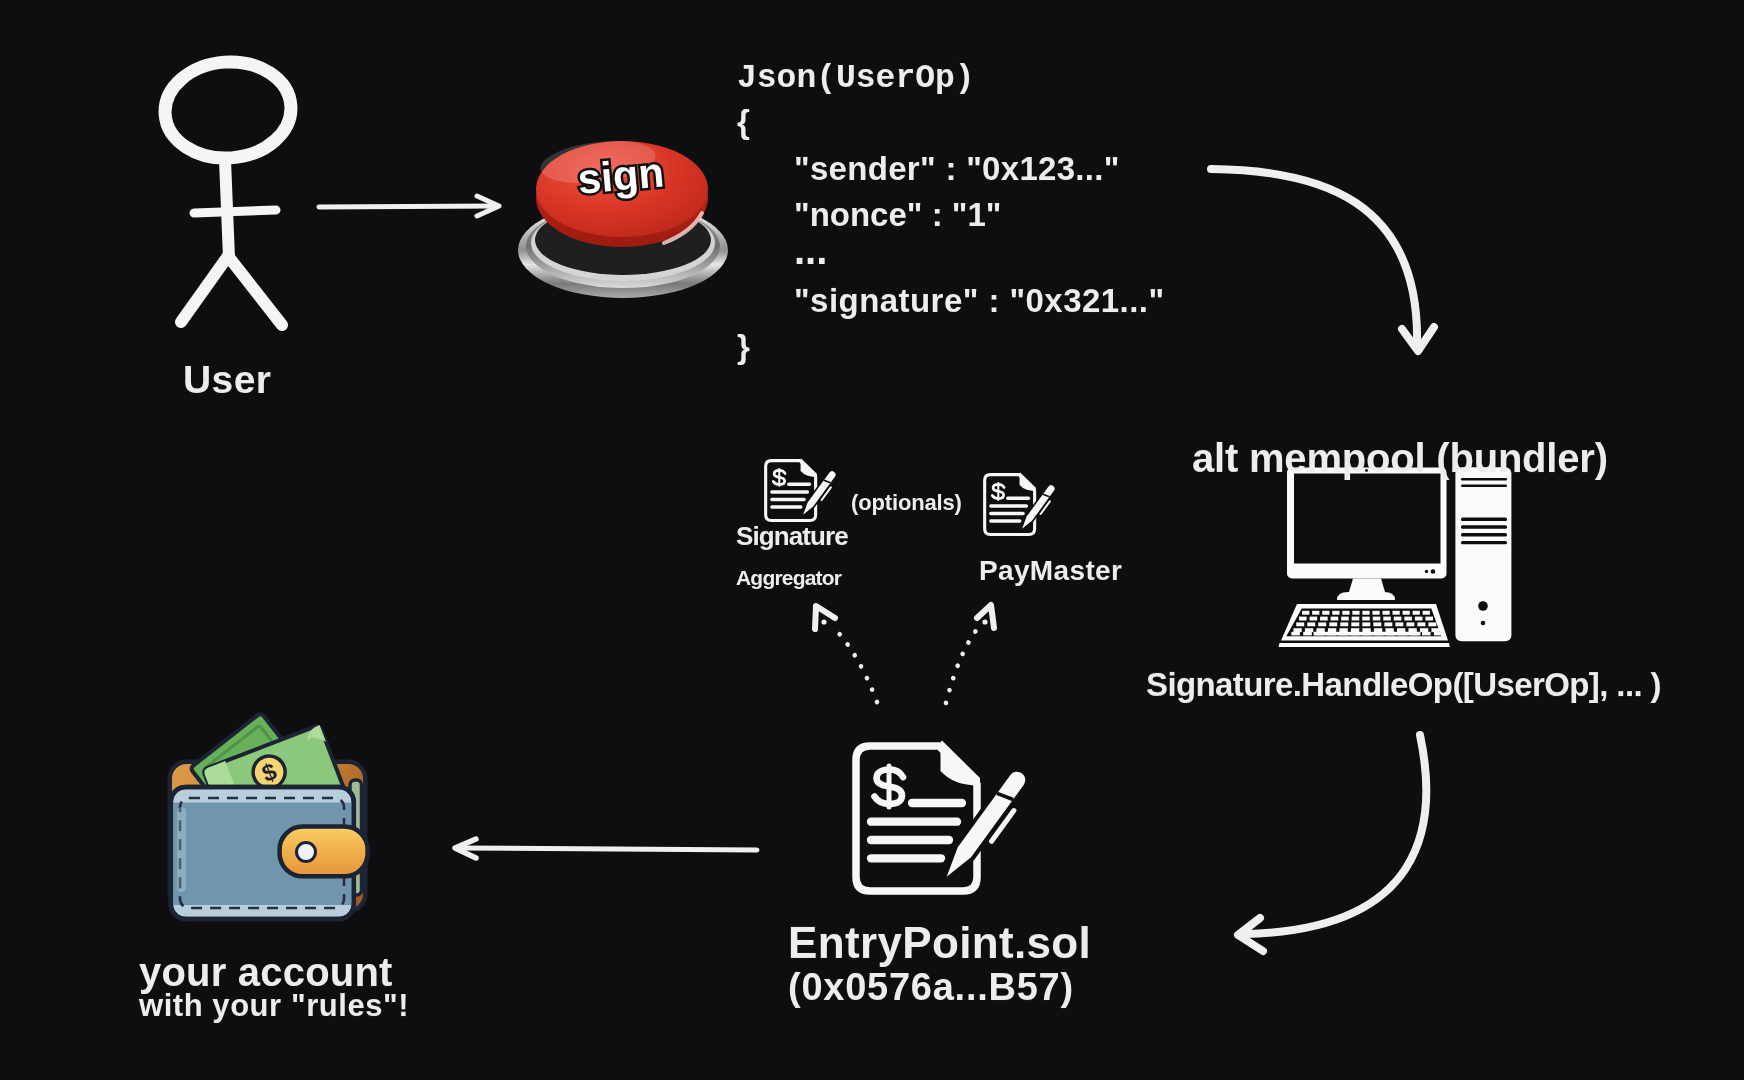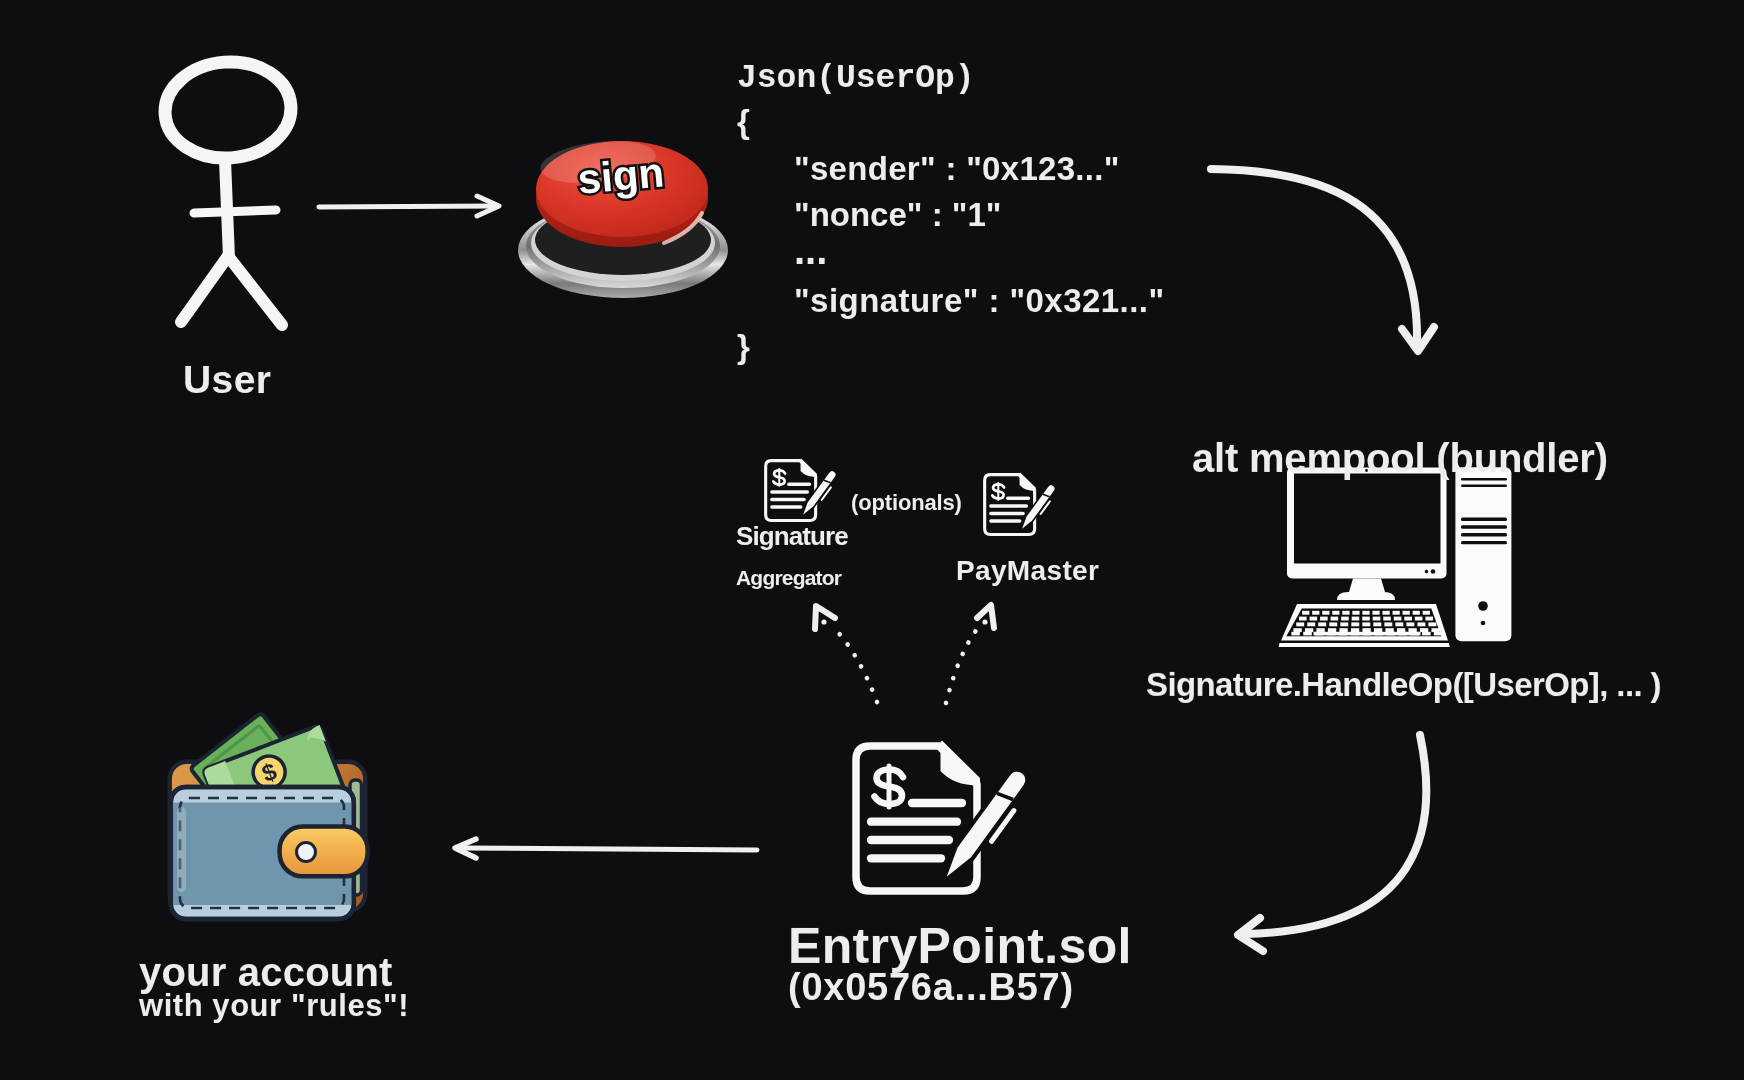--- a/index.html
+++ b/index.html
@@ -206,19 +206,19 @@
 <div class="t" style="left:794px;top:228px;font-size:40px;">...</div>
 <div class="t" style="left:794px;top:283px;font-size:33px;letter-spacing:0.45px;">"signature" : "0x321..."</div>
 <div class="t" style="left:737px;top:329px;font-size:33px;">}</div>
 
 <div class="t" style="left:1192px;top:400px;font-size:40px;letter-spacing:-0.2px;margin-top:36px;">alt mempool (bundler)</div>
 <div class="t" style="left:1146px;top:667px;font-size:33px;letter-spacing:-0.6px;">Signature.HandleOp([UserOp], ... )</div>
 
 <div class="t" style="left:851px;top:491px;font-size:22px;letter-spacing:-0.15px;">(optionals)</div>
 <div class="t" style="left:736px;top:522px;font-size:26px;letter-spacing:-0.9px;">Signature</div>
 <div class="t" style="left:736px;top:566px;font-size:21px;letter-spacing:-0.8px;">Aggregator</div>
-<div class="t" style="left:956px;top:556px;font-size:28px;letter-spacing:0.35px;">PayMaster</div>
-
-<div class="t" style="left:788px;top:919px;font-size:50px;letter-spacing:0.35px;">EntryPoint.sol</div>
+<div class="t" style="left:979px;top:556px;font-size:28px;letter-spacing:0.35px;">PayMaster</div>
+
+<div class="t" style="left:788px;top:919px;font-size:44px;letter-spacing:0.35px;">EntryPoint.sol</div>
 <div class="t" style="left:788px;top:967px;font-size:38px;letter-spacing:0.75px;">(0x0576a...B57)</div>
 
 <div class="t" style="left:139px;top:950px;font-size:40px;letter-spacing:0.2px;">your account</div>
 <div class="t" style="left:139px;top:989px;font-size:31px;letter-spacing:0.55px;">with your "rules"!</div>
 
 </body></html>

